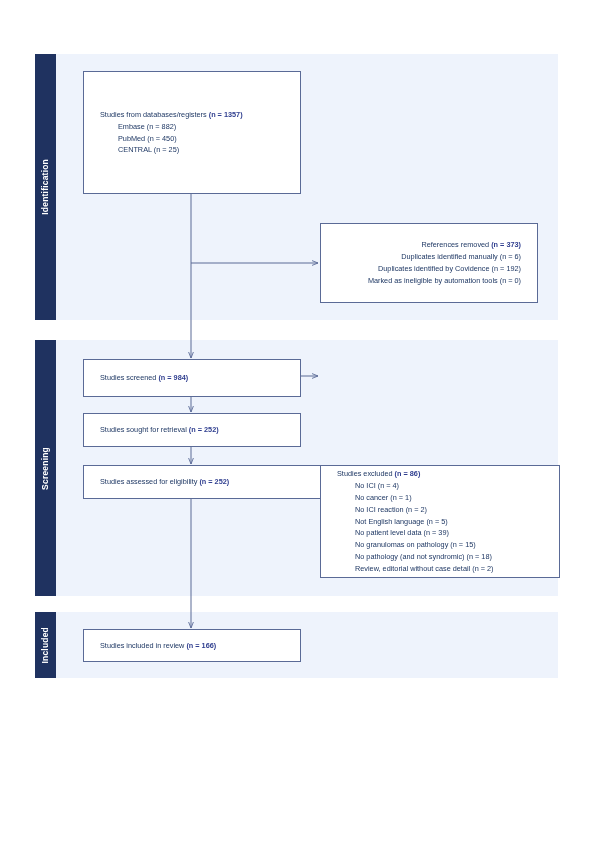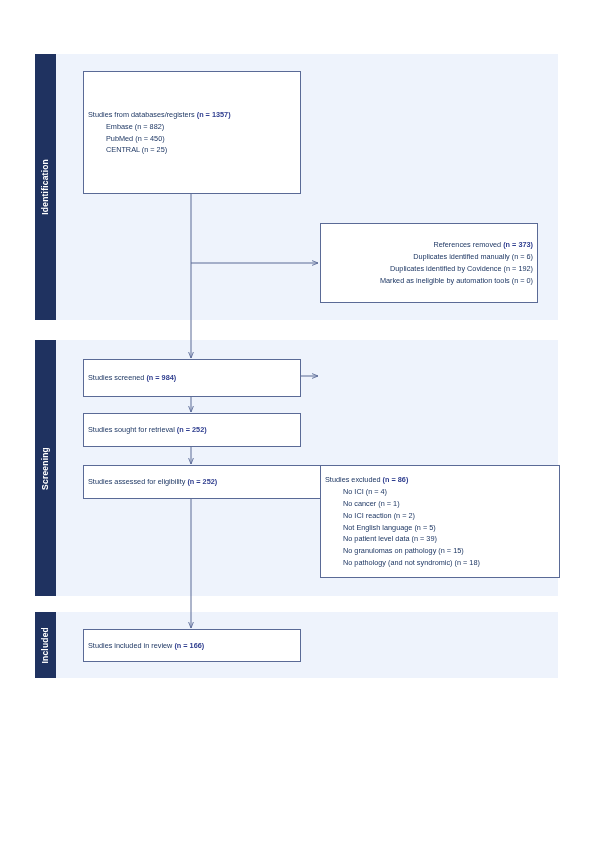--- a/index.html
+++ b/index.html
@@ -55,21 +55,21 @@
   #bar-identification { left: 35px; top: 54px;  width: 21px; height: 266px; }
   #bar-screening      { left: 35px; top: 340px; width: 21px; height: 256px; }
   #bar-included       { left: 35px; top: 612px; width: 21px; height: 66px;  }
 
   
   .box {
     position: absolute;
     background: #ffffff;
     border: 1px solid #5a6a96;
     box-sizing: border-box;
-    padding: 6px 4px;
+    padding: 6px 16px;
     display: flex;
     flex-direction: column;
     justify-content: center;
   }
   .box-line {
     font-size: 7.3px;
     line-height: 1.62;
     white-space: nowrap;
   }
   .box-line.head {
@@ -175,19 +175,20 @@
 
   <div class="box" id="box-excluded-86">
     <div class="box-line head"><span>Studies excluded </span><span class="count">(n = 86)</span></div>
     <div class="box-line sub">No ICI (n = 4)</div>
     <div class="box-line sub">No cancer (n = 1)</div>
     <div class="box-line sub">No ICI reaction (n = 2)</div>
     <div class="box-line sub">Not English language (n = 5)</div>
     <div class="box-line sub">No patient level data (n = 39)</div>
     <div class="box-line sub">No granulomas on pathology (n = 15)</div>
     <div class="box-line sub">No pathology (and not syndromic) (n = 18)</div>
+    <div class="box-line sub">Review, editorial without case detail (n = 2)</div>
   </div>
 
   <div class="box" id="box-included">
     <div class="box-line head"><span>Studies included in review </span><span class="count">(n = 166)</span></div>
   </div>
 
 </div>
 
 </body></html>

